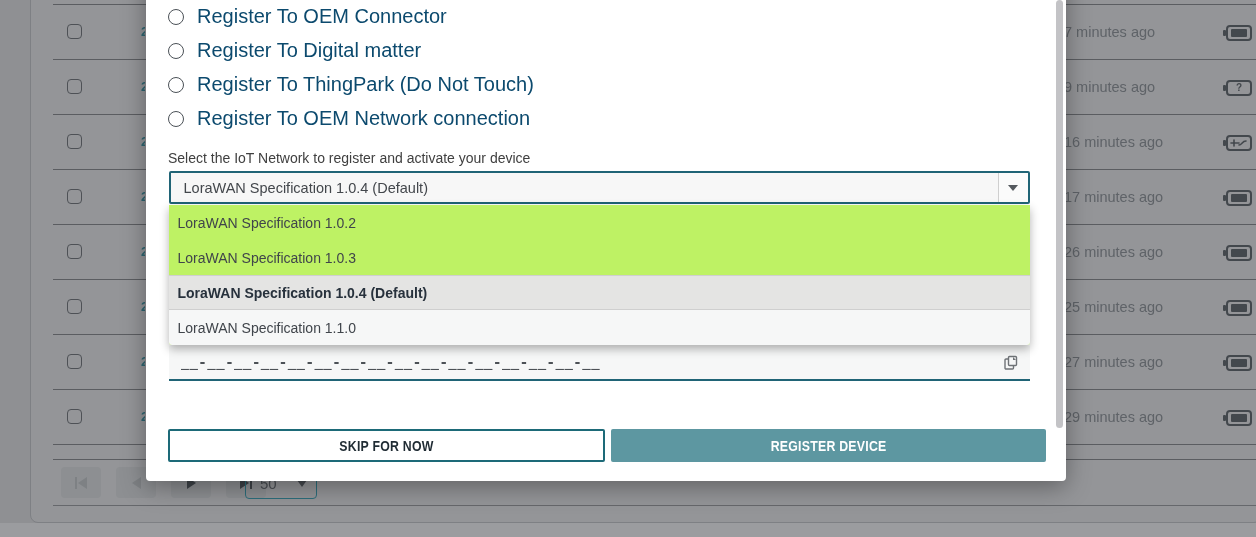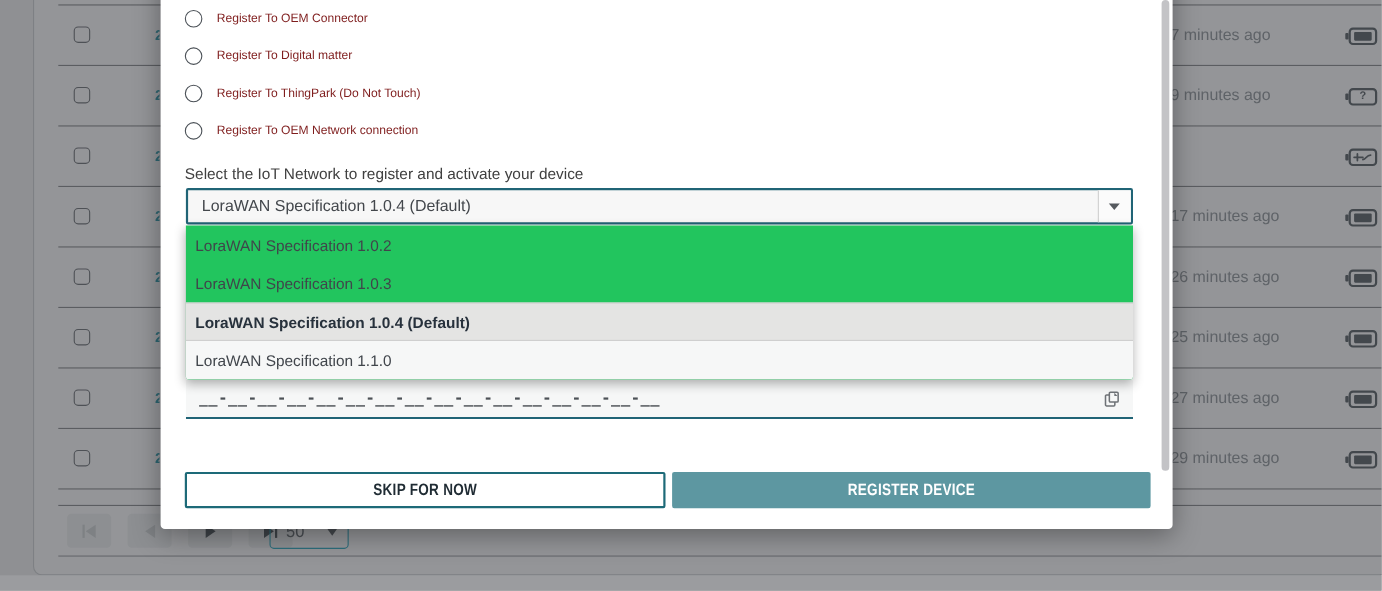--- a/index.html
+++ b/index.html
@@ -88,21 +88,21 @@
     z-index:10;
   }
   .radio-row {
     position:absolute; left:22px; height:18px;
     display:flex; align-items:center;
   }
   .radio-circle {
     width:16px; height:16px; border:1.5px solid #4b5157; border-radius:50%;
     background:#fff; flex:none;
   }
-  .radio-label { margin-left:13px; font-size:11px; color:#7f1d1d; white-space:nowrap; }
+  .radio-label { margin-left:13px; font-size:20px; color:#0c4a6e; white-space:nowrap; }
 
   .select-label {
     position:absolute; left:22px; top:190px;
     font-size:14px; color:#404040; white-space:nowrap;
   }
   .iot-select {
     position:absolute; left:22.5px; top:211px; width:861px; height:33px;
     background:#f7f7f7; border:2px solid #206476; border-radius:2px;
     display:flex; align-items:center;
   }
@@ -110,21 +110,21 @@
   .iot-select .dd-btn {
     position:absolute; right:0; top:0; width:30px; height:100%;
     background:#fbfbfb; border-left:1px solid #cfcfcf;
     display:flex; align-items:center; justify-content:center;
   }
   .iot-select .dd-caret { width:0; height:0;
     border-left:5px solid transparent; border-right:5px solid transparent; border-top:6px solid #55595e; }
 
   .dd-panel {
     position:absolute; left:22.5px; top:245px; width:861px; height:140px;
-    background:#22c55e; box-shadow:0 4px 10px rgba(0,0,0,0.3);
+    background:#bef264; box-shadow:0 4px 10px rgba(0,0,0,0.3);
     border-radius:0 0 3px 3px; overflow:hidden; z-index:3;
   }
   .dd-option {
     height:35px; display:flex; align-items:center;
     padding-left:9px; font-size:14px; color:#40454b; white-space:nowrap;
   }
   .dd-option.is-selected {
     background:#e4e4e3; font-weight:bold; color:#27313c;
     border-top:1px solid #cfcfcf; border-bottom:1px solid #cfcfcf;
   }
@@ -177,20 +177,21 @@
     <span class="checkbox"></span>
     <span class="link-sliver">2</span>
     <span class="last-seen">9 minutes ago</span>
     <span class="battery">
         <span class="qmark">?</span>
       </span>
   </div>
     <div class="t-row" style="top: 114px;">
     <span class="checkbox"></span>
     <span class="link-sliver">2</span>
+    <span class="last-seen">16 minutes ago</span>
     <span class="battery">
         <svg width="18" height="10" viewBox="0 0 18 10">
           <g stroke="#43484d" stroke-width="1.6" fill="none" stroke-linecap="round">
             <path d="M1 5 h3"></path>
             <path d="M4 2 v6"></path>
             <path d="M4 5 h5"></path>
             <path d="M9 7 c3 0 3 -4 7 -4"></path>
           </g>
         </svg>
       </span>

